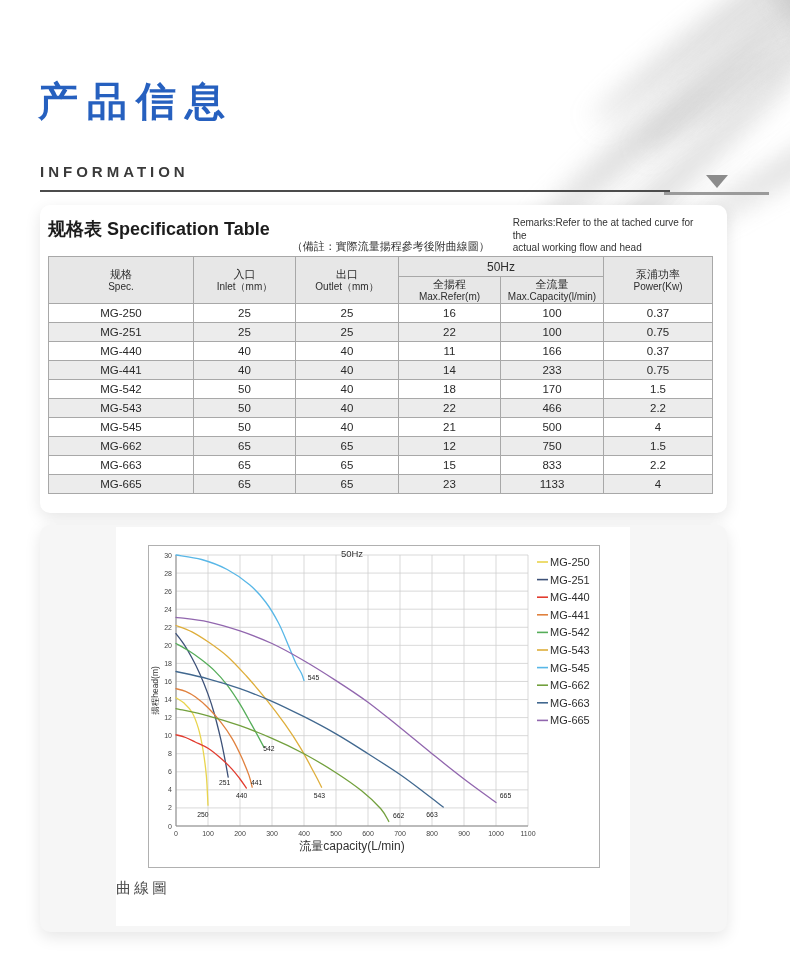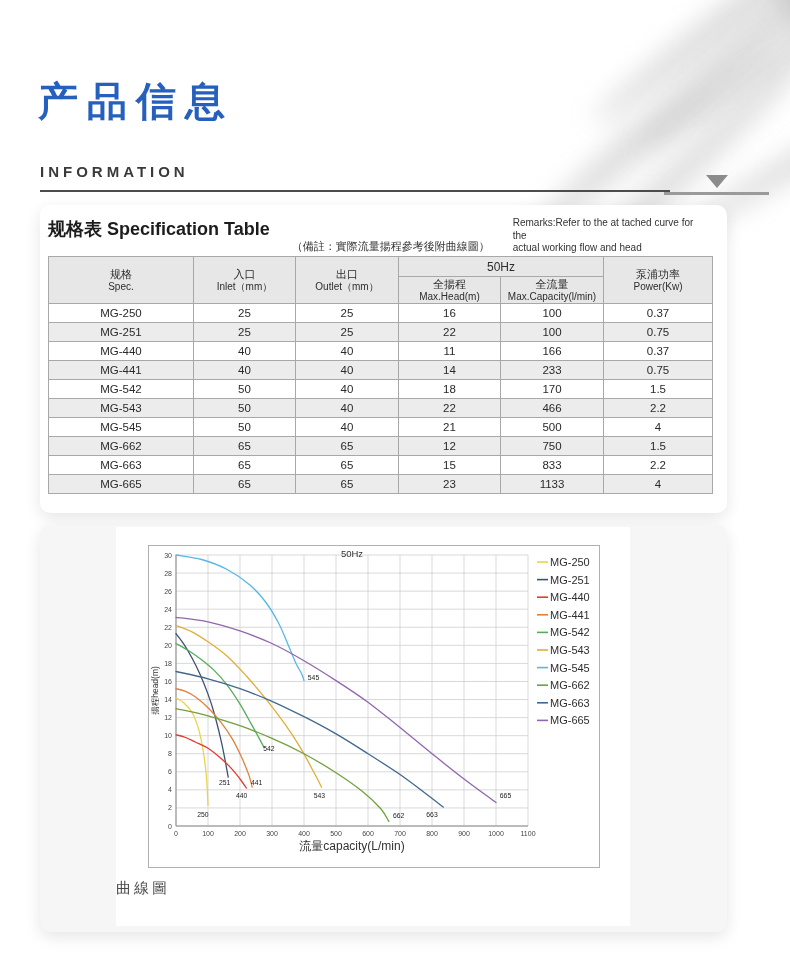--- a/index.html
+++ b/index.html
@@ -130,21 +130,21 @@
         </th>
         <th colspan="2" class="freq">50Hz</th>
         <th rowspan="2" class="colhead">
           <span class="cn">泵浦功率</span>
           <span class="en">Power(Kw)</span>
         </th>
       </tr>
       <tr>
         <th class="colhead">
           <span class="cn">全揚程</span>
-          <span class="en">Max.Head(m)</span>
+          <span class="en">Max.Refer(m)</span>
         </th>
         <th class="colhead">
           <span class="cn">全流量</span>
           <span class="en">Max.Capacity(l/min)</span>
         </th>
       </tr>
     </thead>
     <tbody id="spec-body">
         <tr>
           <td>MG-250</td>

